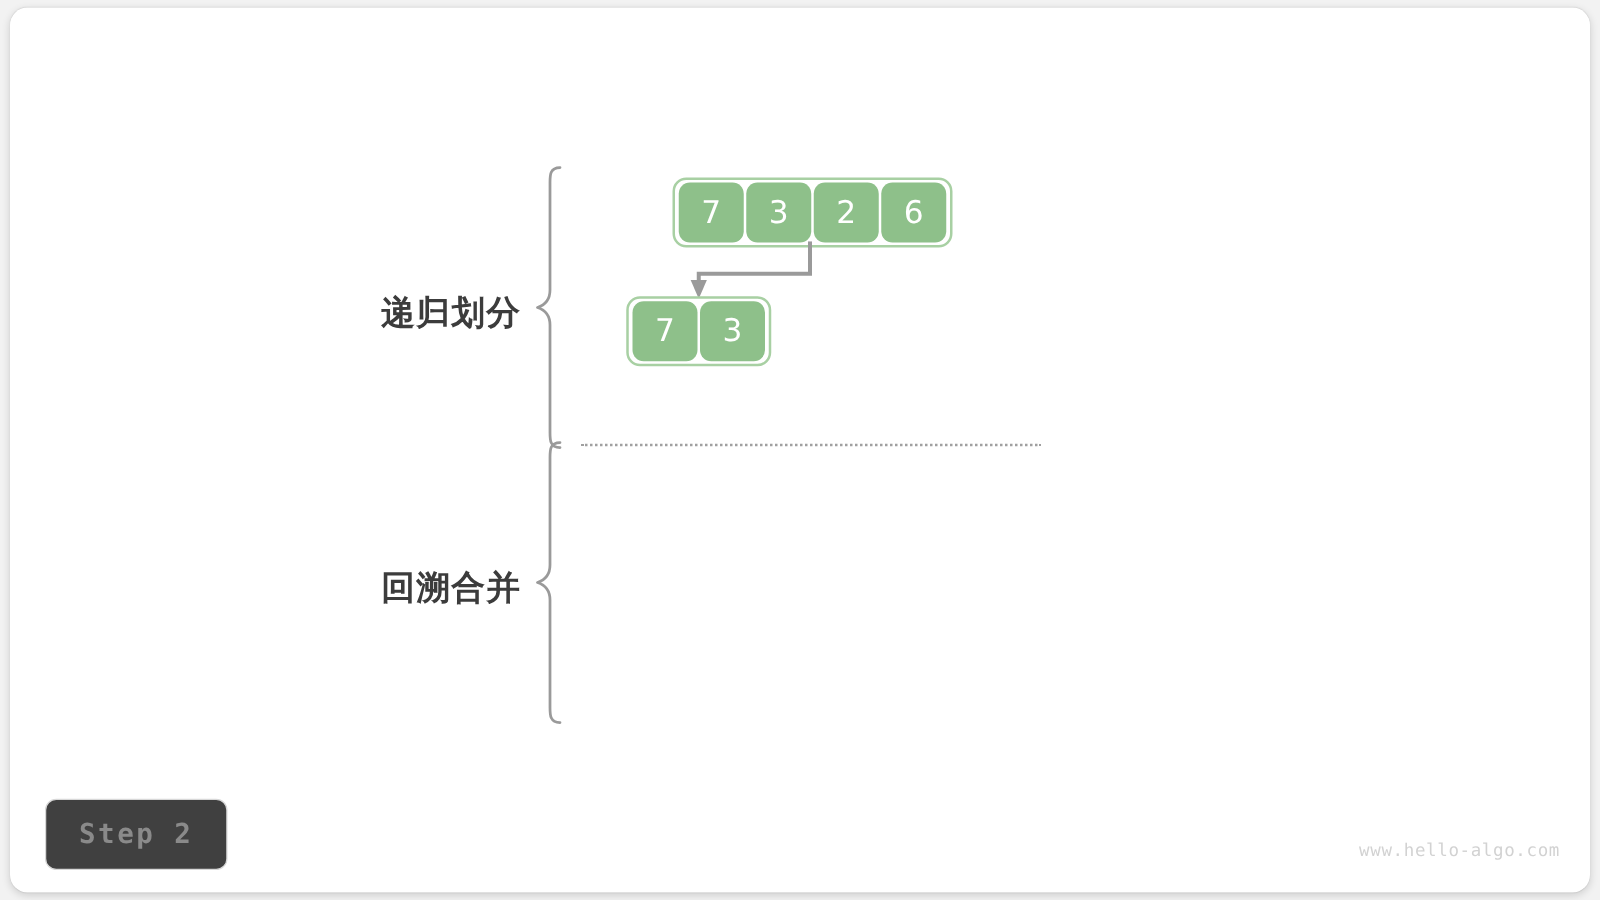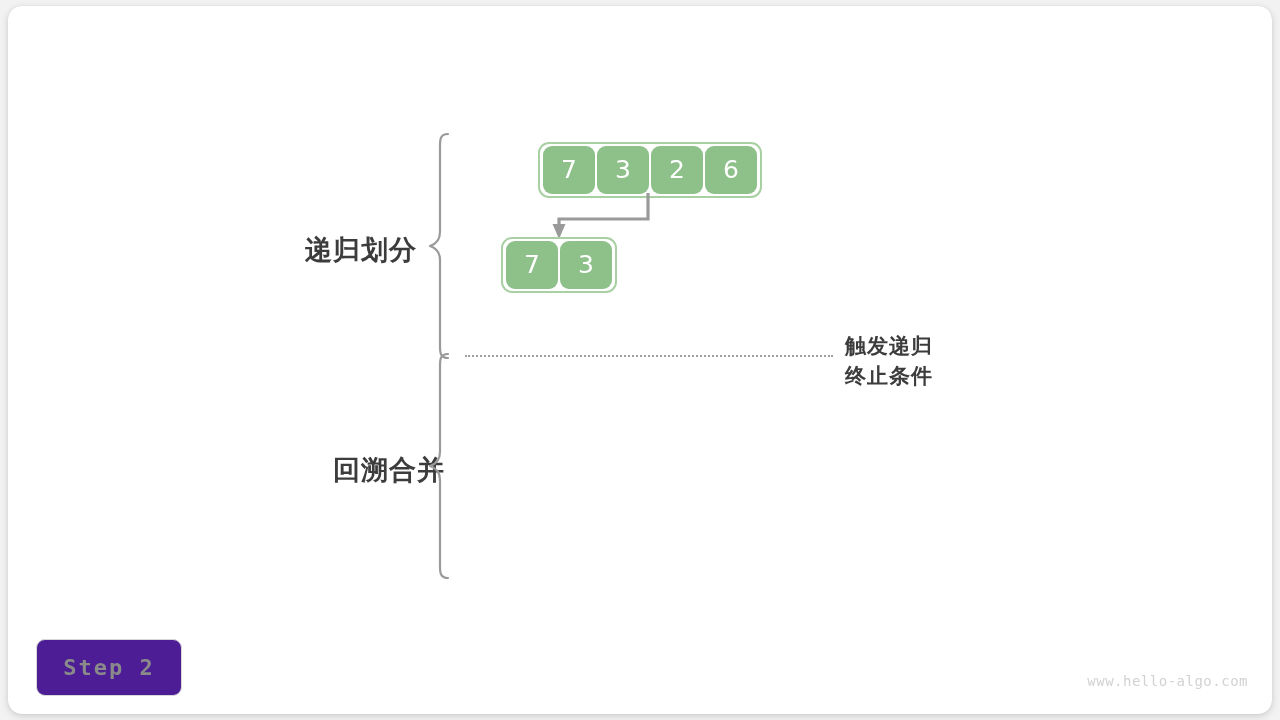--- a/index.html
+++ b/index.html
@@ -35,21 +35,21 @@
   .section-label {
     position: absolute;
     font-size: 27px;
     font-weight: bold;
     color: #3c3c3c;
     letter-spacing: 1px;
     white-space: nowrap;
     line-height: 1;
   }
   #label-divide { left: 305px; top: 237px; }
-  #label-merge  { left: 305px; top: 457px; margin-left: 28px; }
+  #label-merge  { left: 305px; top: 457px; }
 
   
   .brace { position: absolute; }
   #brace-top    { left: 428px; top: 132px; }
   #brace-bottom { left: 428px; top: 352px; }
 
   
   .array {
     position: absolute;
     display: flex;
@@ -104,21 +104,21 @@
 
   
   #step-badge {
     position: absolute;
     left: 36px;
     top: 639px;
     width: 144px;
     height: 55px;
     border: 1px solid #d8d8d8;
     border-radius: 9px;
-    background: #4c1d95;
+    background: #404040;
     display: flex;
     align-items: center;
     justify-content: center;
   }
   #step-badge-label {
     font-family: "DejaVu Sans Mono", "Liberation Mono", monospace;
     font-size: 22px;
     font-weight: bold;
     color: #8a8a8a;
     letter-spacing: 2px;
@@ -169,24 +169,20 @@
     <path d="M14 46 L7.5 31 L20.5 31 Z" fill="#9a9a9a"></path>
   </svg>
 
   <div class="array" id="array-left">
     <div class="cell">7</div>
     <div class="cell">3</div>
   </div>
 
   <div id="dotted-divider"></div>
 
-  <div id="annotation">
-    <div>触发递归</div>
-    <div>终止条件</div>
-  </div>
 
   <div id="step-badge">
     <span id="step-badge-label">Step 2</span>
   </div>
 
   <div id="watermark">www.hello-algo.com</div>
 
 </div>
 
 </body></html>

